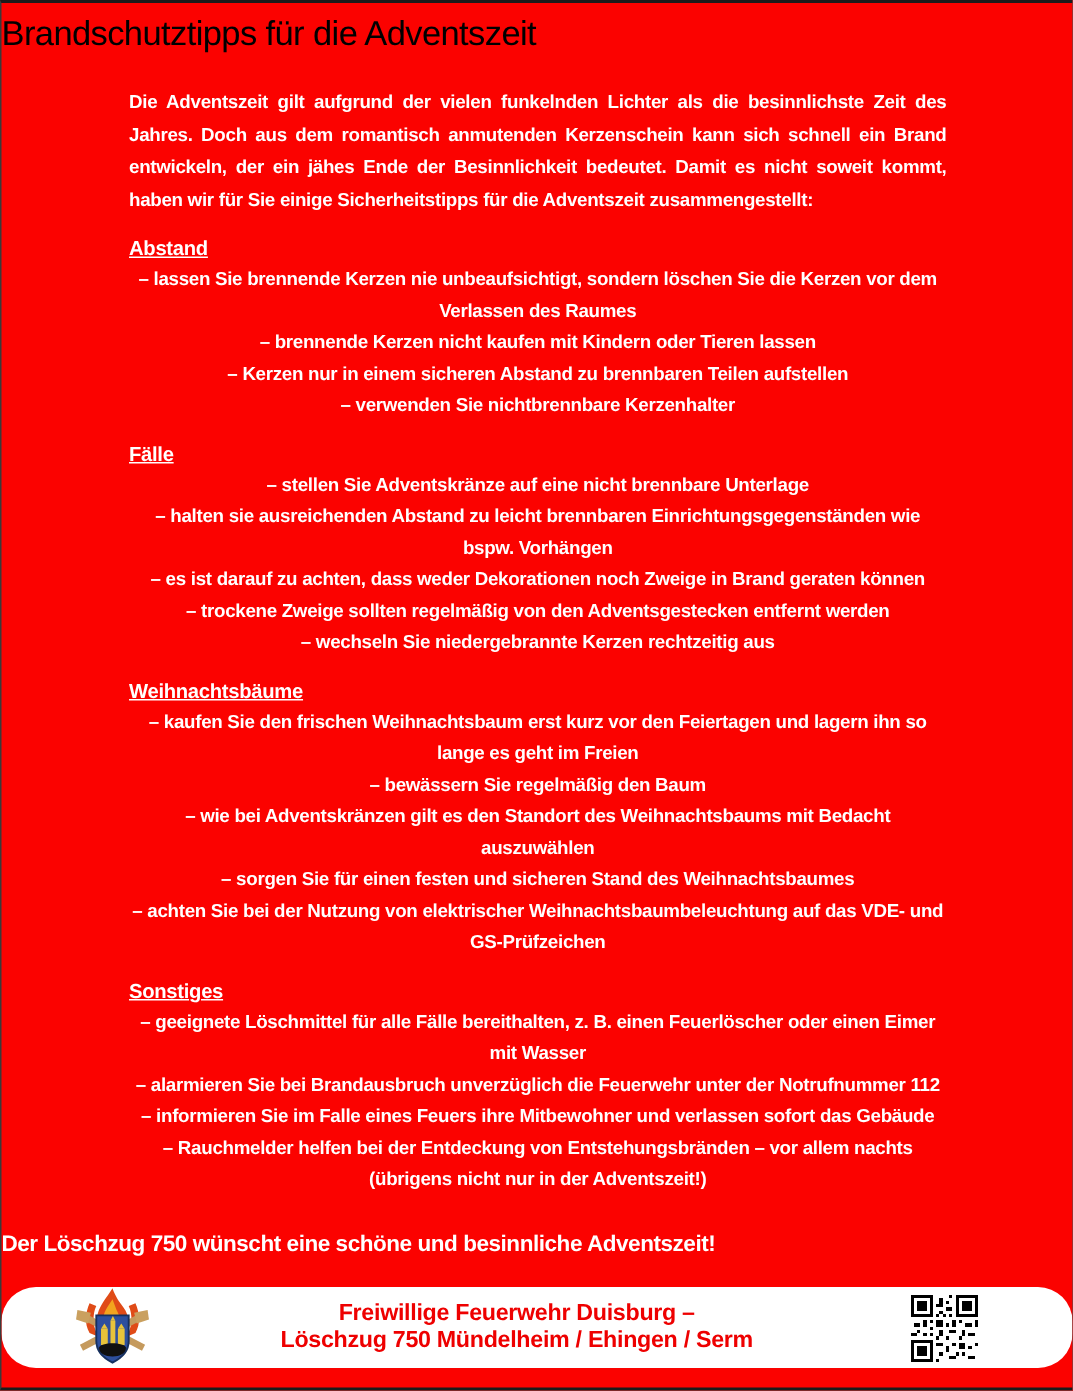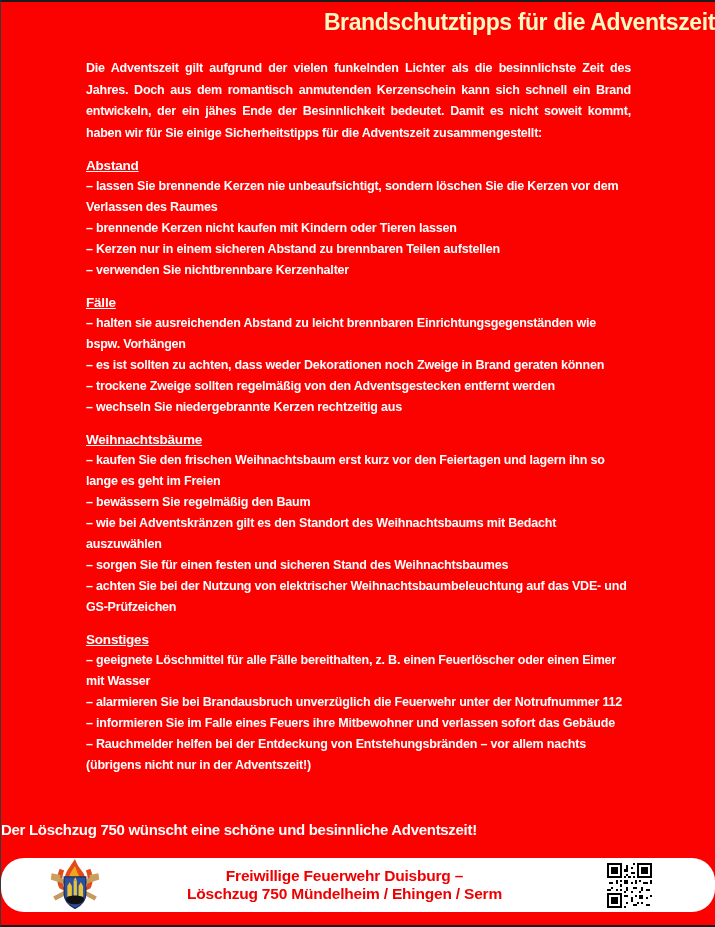--- a/index.html
+++ b/index.html
@@ -10,24 +10,24 @@
     background:#fb0200;
     border-top:2px solid #1b1b1b;
     border-bottom:2px solid #1b1b1b;
     border-left:1px solid #3a3a3a;
     overflow:hidden;
     font-family:"Liberation Sans", sans-serif;
     -webkit-font-smoothing:antialiased;
   }
   .title{
     margin-top:7px;
-    text-align:right;
-    color:#fef9c3;
+    text-align:left;
+    color:#000000;
     font-size:23px;
-    font-weight:bold;
+    font-weight:normal;
     letter-spacing:-0.4px;
   }
   .content{
     margin:22px 84px 0 85px;
     color:#ffffff;
     font-weight:bold;
     font-size:12.5px;
     letter-spacing:-0.2px;
   }
   .intro{
@@ -35,21 +35,21 @@
     line-height:21.5px;
     margin:13px 0 6px 0;
   }
   .section{margin-top:11px;}
   .section-title{
     display:inline-block;
     font-size:13.5px;
     text-decoration:underline;
     line-height:21px;
   }
-  .tip{line-height:21px;}
+  .tip{line-height:21px;text-align:center;}
   .closing{
     position:absolute;
     top:819px;left:0;width:100%;
     text-align:left;
     color:#ffffff;
     font-weight:bold;
     font-size:15px;
     letter-spacing:-0.3px;
   }
   .footer-bar{
@@ -95,22 +95,23 @@
     <div class="section">
       <span class="section-title">Abstand</span>
       <div class="tip">– lassen Sie brennende Kerzen nie unbeaufsichtigt, sondern löschen Sie die Kerzen vor dem Verlassen des Raumes</div>
       <div class="tip">– brennende Kerzen nicht kaufen mit Kindern oder Tieren lassen</div>
       <div class="tip">– Kerzen nur in einem sicheren Abstand zu brennbaren Teilen aufstellen</div>
       <div class="tip">– verwenden Sie nichtbrennbare Kerzenhalter</div>
     </div>
 
     <div class="section">
       <span class="section-title">Fälle</span>
+      <div class="tip">– stellen Sie Adventskränze auf eine nicht brennbare Unterlage</div>
       <div class="tip">– halten sie ausreichenden Abstand zu leicht brennbaren Einrichtungsgegenständen wie bspw. Vorhängen</div>
-      <div class="tip">– es ist sollten zu achten, dass weder Dekorationen noch Zweige in Brand geraten können</div>
+      <div class="tip">– es ist darauf zu achten, dass weder Dekorationen noch Zweige in Brand geraten können</div>
       <div class="tip">– trockene Zweige sollten regelmäßig von den Adventsgestecken entfernt werden</div>
       <div class="tip">– wechseln Sie niedergebrannte Kerzen rechtzeitig aus</div>
     </div>
 
     <div class="section">
       <span class="section-title">Weihnachtsbäume</span>
       <div class="tip">– kaufen Sie den frischen Weihnachtsbaum erst kurz vor den Feiertagen und lagern ihn so lange es geht im Freien</div>
       <div class="tip">– bewässern Sie regelmäßig den Baum</div>
       <div class="tip">– wie bei Adventskränzen gilt es den Standort des Weihnachtsbaums mit Bedacht auszuwählen</div>
       <div class="tip">– sorgen Sie für einen festen und sicheren Stand des Weihnachtsbaumes</div>

